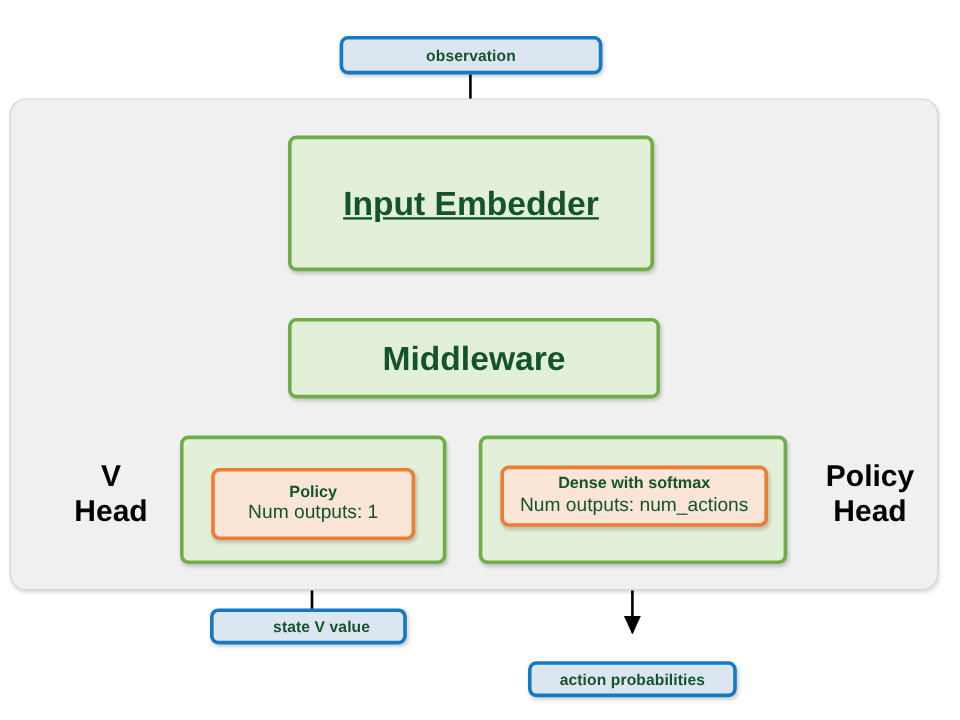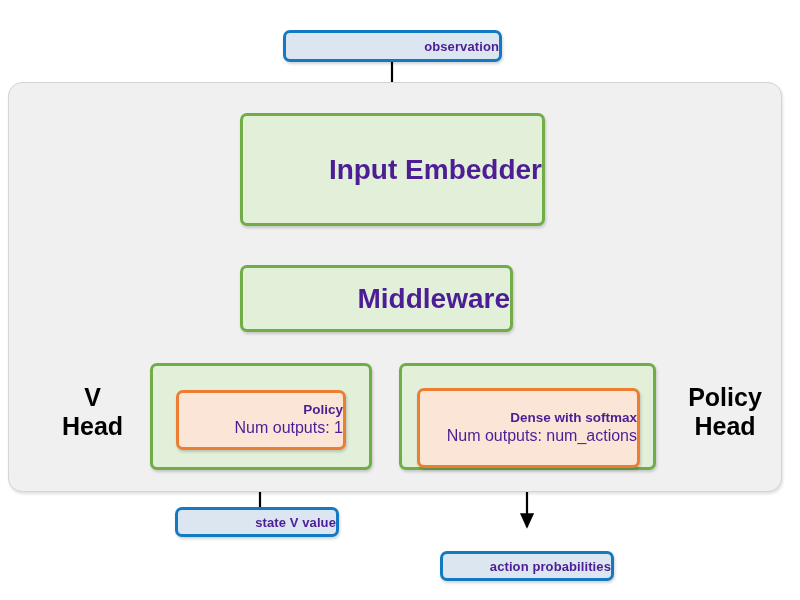--- a/index.html
+++ b/index.html
@@ -31,24 +31,24 @@
     box-shadow: 1px 2px 3px rgba(0,0,0,0.12);
     box-sizing: border-box;
   }
 
   
   .node {
     position: absolute;
     box-sizing: border-box;
     display: flex;
     flex-direction: column;
-    align-items: flex-end;
+    align-items: center;
     justify-content: center;
     text-align: center;
-    color: #4c1d95;
+    color: #14532d;
   }
 
   .node.blue {
     background: #dce6f1;
     border: 3px solid #1479c3;
     border-radius: 7px;
     box-shadow: 1px 2px 3px rgba(0,0,0,0.18);
   }
   .node.green {
     background: #e2efd9;
@@ -135,45 +135,45 @@
 
     <path d="M527,450 L527,527" stroke="#000000" stroke-width="2.2" fill="none" marker-end="url(#arrowhead)"></path>
   </svg>
 
   <div class="net-container"></div>
 
   <div class="node blue" style="left:283px; top:30px; width:219px; height:32px;">
     <span class="label-io">observation</span>
   </div>
 
-  <div class="node green" style="left:240px; top:113px; width:305px; height:113px;">
+  <div class="node green" style="left:240px; top:113px; width:305px; height:113px;text-decoration:underline;">
     <span class="label-big">Input Embedder</span>
   </div>
 
-  <div class="node green" style="left:240px; top:265px; width:273px; height:67px;">
+  <div class="node green" style="left:240px; top:265px; width:310px; height:67px;">
     <span class="label-big">Middleware</span>
   </div>
 
   <div class="head-caption" style="left:40px; top:383px; width:105px;">
     <div>V</div>
     <div>Head</div>
   </div>
 
   <div class="node green-group" style="left:150px; top:363px; width:222px; height:107px;">
   </div>
 
   <div class="node orange" style="left:176px; top:390px; width:170px; height:60px;">
     <span class="label-dense-title">Policy</span>
     <span class="label-dense-sub">Num outputs: 1</span>
   </div>
 
   <div class="node green-group" style="left:399px; top:363px; width:257px; height:107px;">
   </div>
 
-  <div class="node orange" style="left:417px; top:388px; width:223px; height:80px;">
+  <div class="node orange" style="left:417px; top:388px; width:223px; height:51px;">
     <span class="label-dense-title">Dense with softmax</span>
     <span class="label-dense-sub">Num outputs: num_actions</span>
   </div>
 
   <div class="head-caption" style="left:665px; top:383px; width:120px;text-align:center;">
     <div>Policy</div>
     <div>Head</div>
   </div>
 
   <div class="node blue" style="left:175px; top:507px; width:164px; height:30px;padding-left:22px;">

